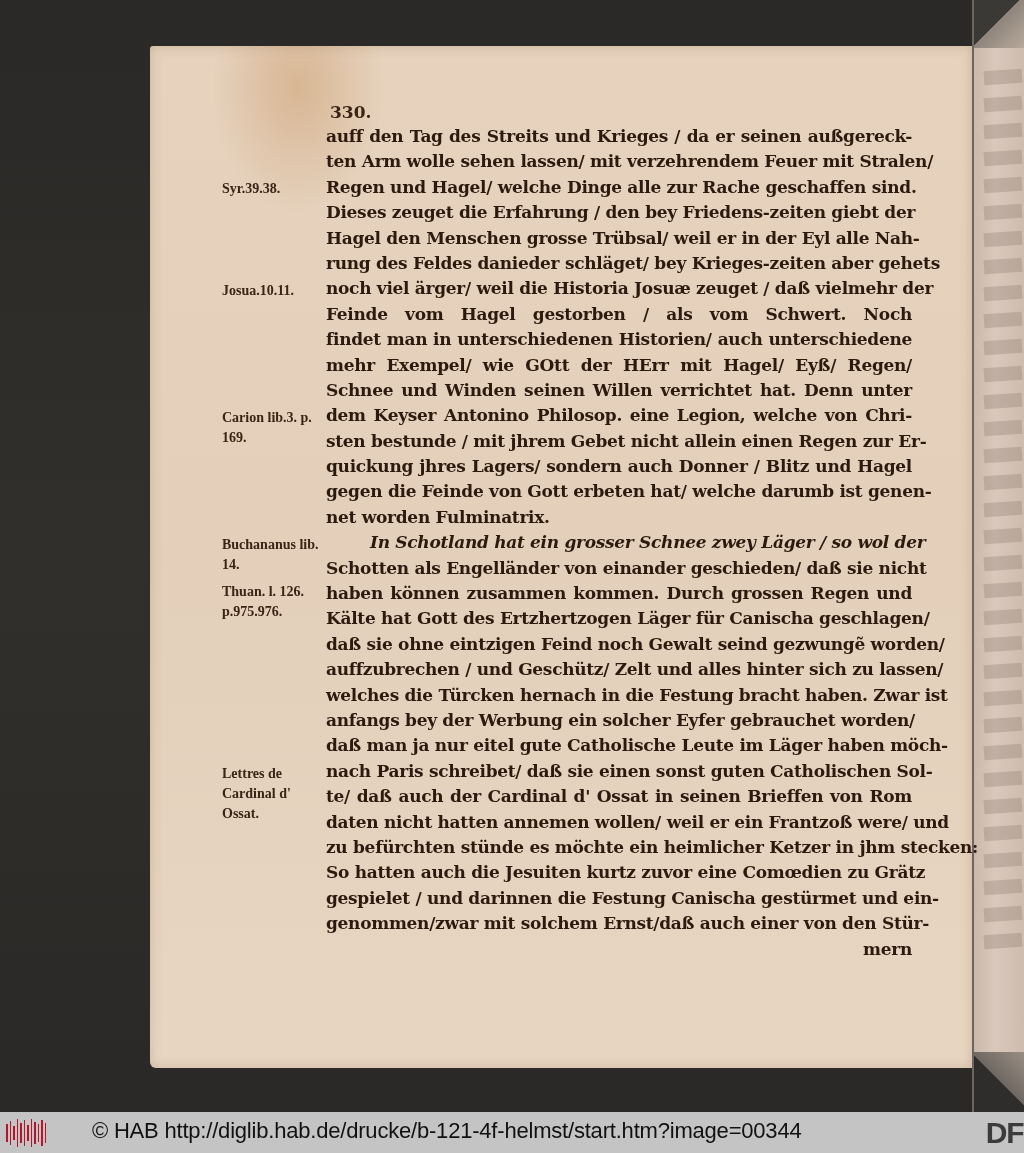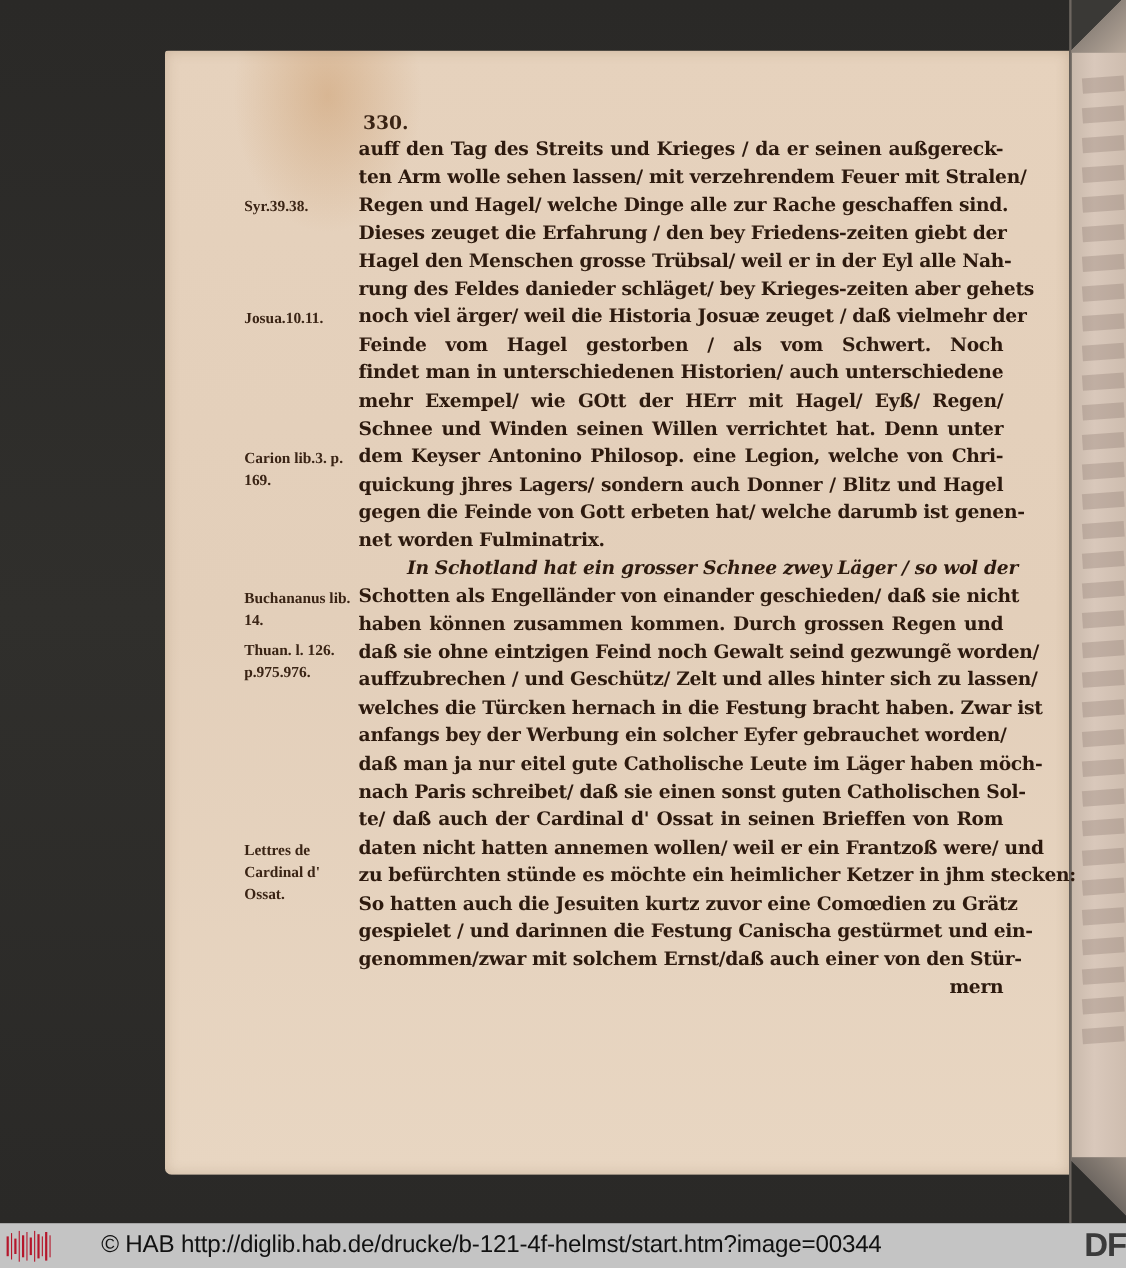--- a/index.html
+++ b/index.html
@@ -138,26 +138,28 @@
     <div class="line">Regen und Hagel/ welche Dinge alle zur Rache geschaffen sind.</div>
     <div class="line">Dieses zeuget die Erfahrung / den bey Friedens-zeiten giebt der</div>
     <div class="line">Hagel den Menschen grosse Trübsal/ weil er in der Eyl alle Nah-</div>
     <div class="line">rung des Feldes danieder schläget/ bey Krieges-zeiten aber gehets</div>
     <div class="line">noch viel ärger/ weil die Historia Josuæ zeuget / daß vielmehr der</div>
     <div class="line">Feinde vom Hagel gestorben / als vom Schwert.   Noch</div>
     <div class="line">findet man in unterschiedenen Historien/ auch unterschiedene</div>
     <div class="line">mehr Exempel/ wie GOtt der HErr mit Hagel/ Eyß/ Regen/</div>
     <div class="line">Schnee und Winden seinen Willen verrichtet hat.   Denn unter</div>
     <div class="line">dem Keyser Antonino Philosop. eine Legion, welche von Chri-</div>
+    <div class="line">sten bestunde / mit jhrem Gebet nicht allein einen Regen zur Er-</div>
     <div class="line">quickung jhres Lagers/ sondern auch Donner / Blitz und Hagel</div>
     <div class="line">gegen die Feinde von Gott erbeten hat/ welche darumb ist genen-</div>
     <div class="line last">net worden Fulminatrix.</div>
     <div class="line indent">In Schotland hat ein grosser Schnee zwey Läger / so wol der</div>
     <div class="line">Schotten als Engelländer von einander geschieden/ daß sie nicht</div>
     <div class="line">haben können zusammen kommen.   Durch grossen Regen und</div>
+    <div class="line">Kälte hat Gott des Ertzhertzogen Läger für Canischa geschlagen/</div>
     <div class="line">daß sie ohne eintzigen Feind noch Gewalt seind gezwungẽ worden/</div>
     <div class="line">auffzubrechen / und Geschütz/ Zelt und alles hinter sich zu lassen/</div>
     <div class="line">welches die Türcken hernach in die Festung bracht haben. Zwar ist</div>
     <div class="line">anfangs bey der Werbung ein solcher Eyfer gebrauchet worden/</div>
     <div class="line">daß man ja nur eitel gute Catholische Leute im Läger haben möch-</div>
     <div class="line">nach Paris schreibet/ daß sie einen sonst guten Catholischen Sol-</div>
     <div class="line">te/ daß auch der Cardinal d' Ossat in seinen Brieffen von Rom</div>
     <div class="line">daten nicht hatten annemen wollen/ weil er ein Frantzoß were/ und</div>
     <div class="line">zu befürchten stünde es möchte ein heimlicher Ketzer in jhm stecken:</div>
     <div class="line">So hatten auch die Jesuiten kurtz zuvor eine Comœdien zu Grätz</div>

